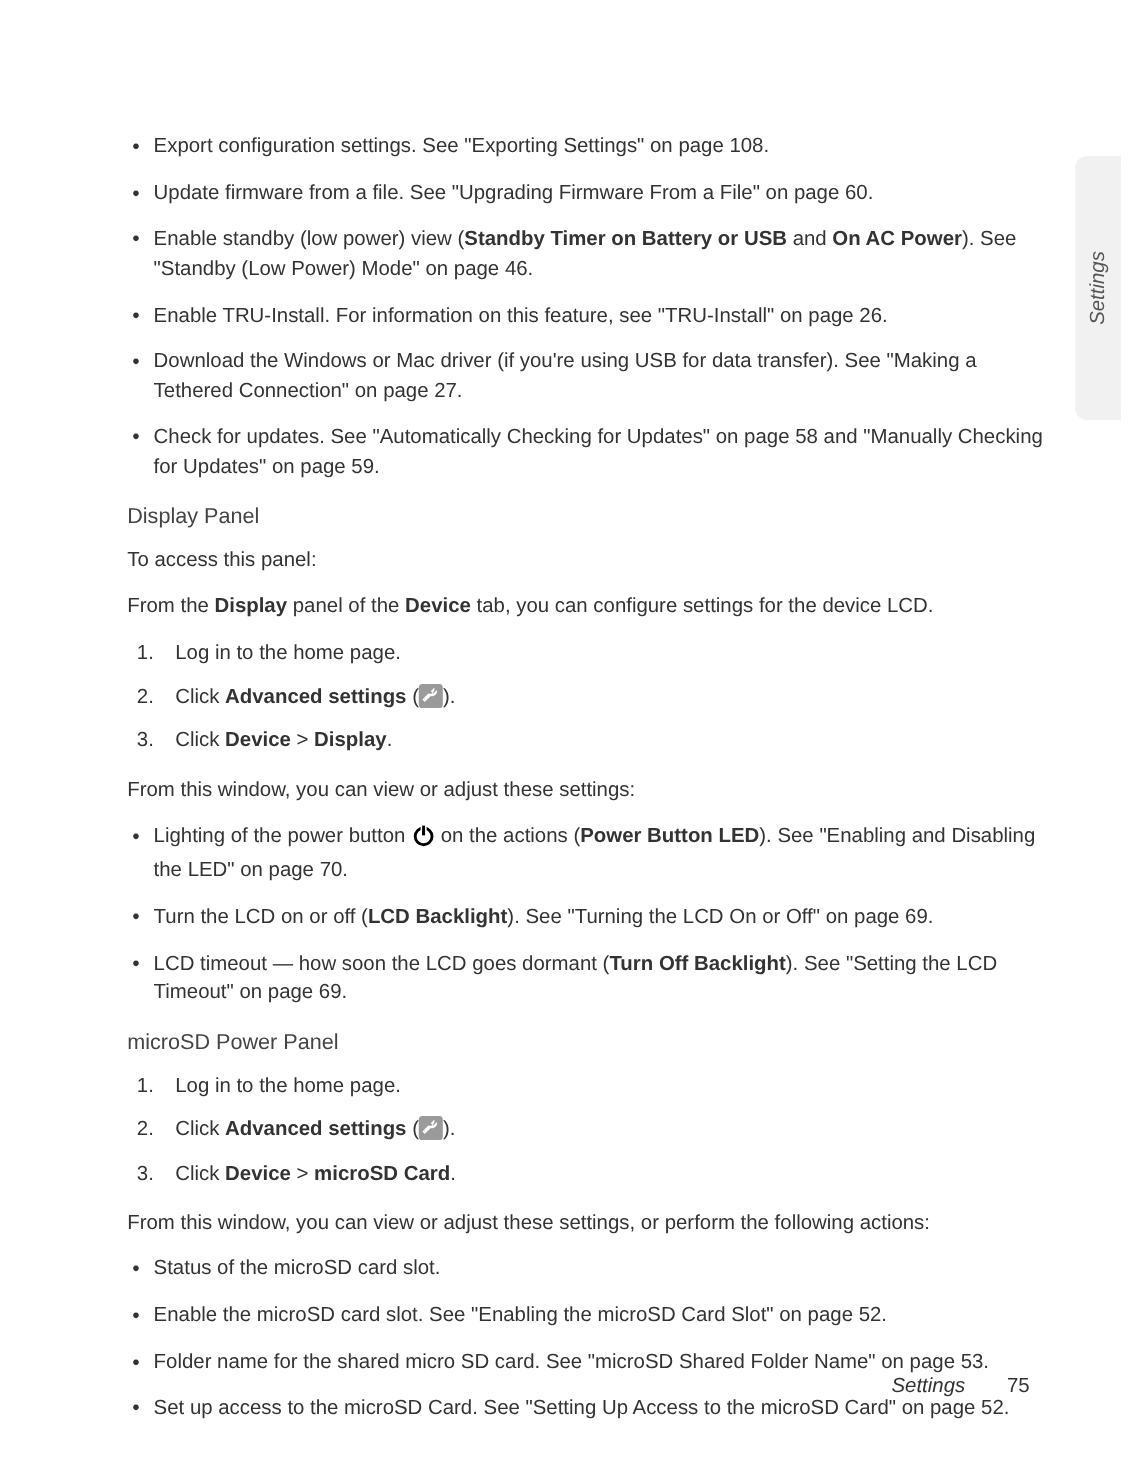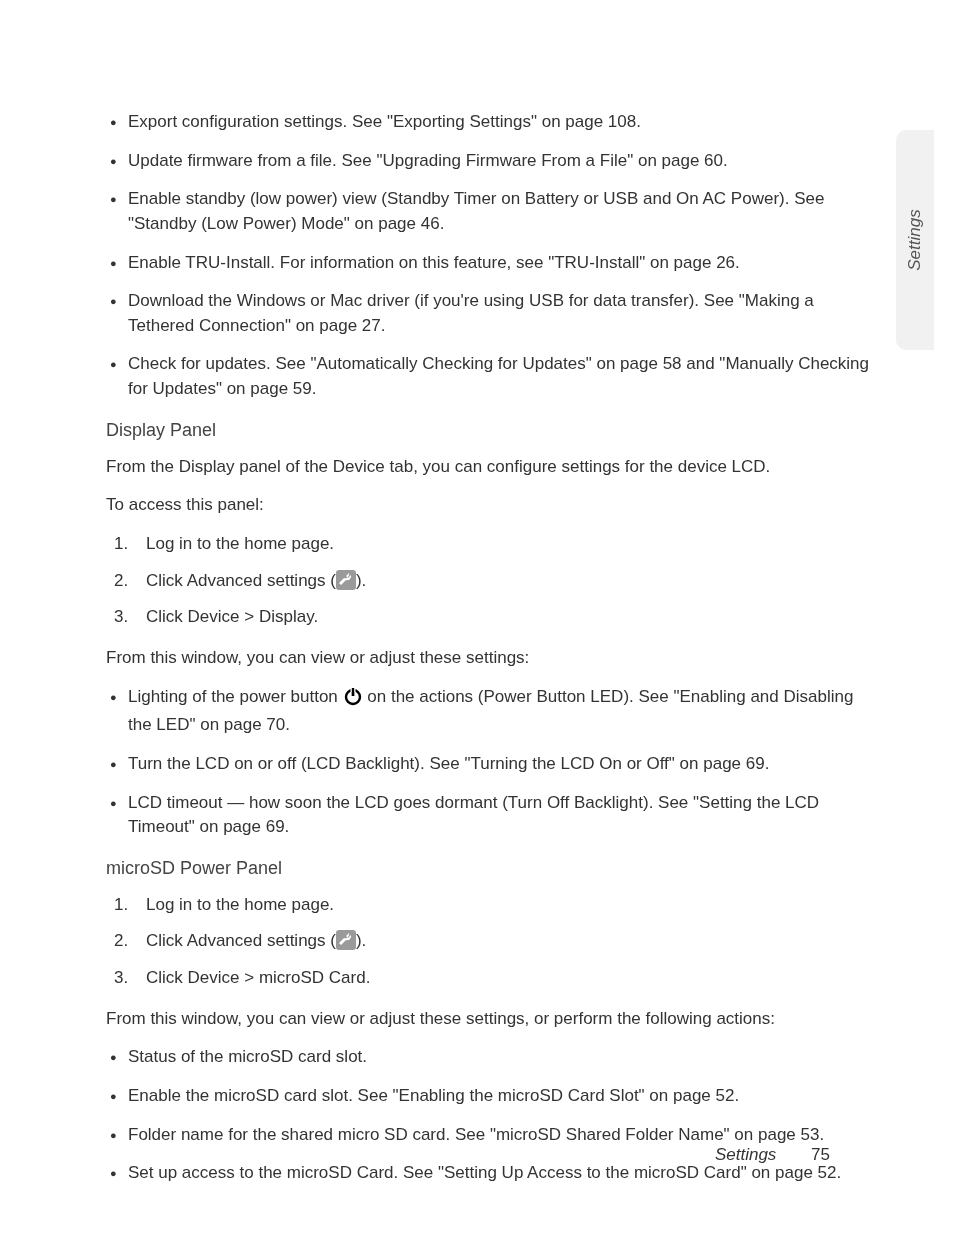--- a/index.html
+++ b/index.html
@@ -84,38 +84,38 @@
   .h3 {
     font-size: 18px;
     color: #444;
     margin: 18px 0 14px 0;
   }
   p.body {
     font-size: 17px;
     margin: 0 0 14px 0;
     line-height: 1.45;
   }
-  b { font-weight: normal; }
+  b { font-weight: bold; }
   .icon-wrench {
     display: inline-block;
     width: 20px;
     height: 20px;
     background: #9a9a9a;
     border-radius: 3px;
     vertical-align: -4px;
   }
   .icon-wrench svg { display:block; }
   .icon-power {
     display: inline-block;
     vertical-align: -4px;
   }
   .footer {
     position: absolute;
     bottom: 70px;
-    right: 124px;
+    right: 96px;
     font-size: 17px;
   }
   .footer .sec { font-style: italic; margin-right: 30px; }
 </style>
 </head>
 <body>
 
 <div class="side-tab">
   <span>Settings</span>
 </div>
@@ -128,25 +128,25 @@
     <li>
       <span>Enable standby (low power) view (</span><b>Standby Timer on Battery or USB</b><span> and </span><b>On AC Power</b><span>). See "Standby (Low Power) Mode" on page 46.</span>
     </li>
     <li><span>Enable TRU-Install. For information on this feature, see "TRU-Install" on page 26.</span></li>
     <li><span>Download the Windows or Mac driver (if you're using USB for data transfer). See "Making a Tethered Connection" on page 27.</span></li>
     <li><span>Check for updates. See "Automatically Checking for Updates" on page 58 and "Manually Checking for Updates" on page 59.</span></li>
   </ul>
 
   <div class="h3">Display Panel</div>
 
+  <p class="body">To access this panel:</p>
+
   <p class="body">
     <span>From the </span><b>Display</b><span> panel of the </span><b>Device</b><span> tab, you can configure settings for the device LCD.</span>
   </p>
-
-  <p class="body">To access this panel:</p>
 
   <ol class="steps">
     <li><span>Log in to the home page.</span></li>
     <li>
       <span>Click </span><b>Advanced settings</b><span> (</span><span class="icon-wrench"><svg width="20" height="20" viewBox="0 0 20 20">
             <path d="M13 3a4 4 0 0 1-5 5l-5 5 2 2 5-5a4 4 0 0 0 5-5l-3 3-2-2 3-3z" fill="#fff"></path>
           </svg></span><span>).</span>
     </li>
     <li>
       <span>Click </span><b>Device</b><span> &gt; </span><b>Display</b><span>.</span>

